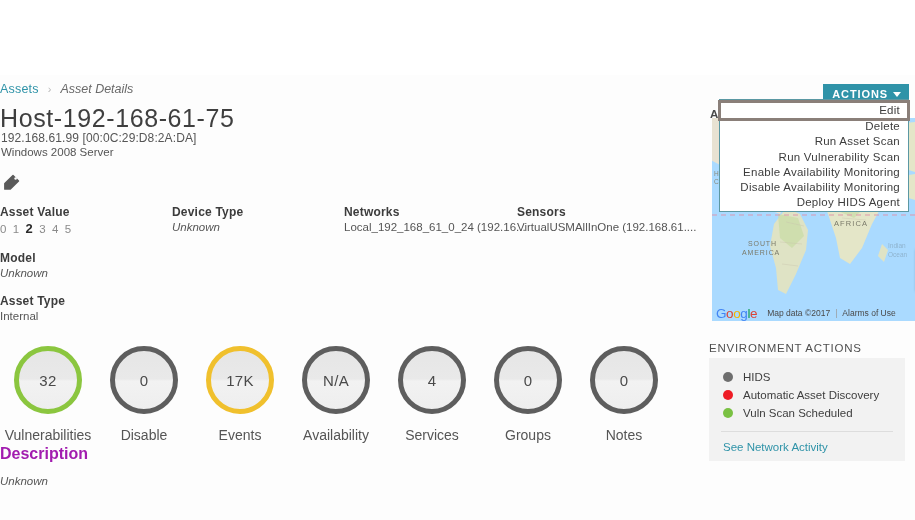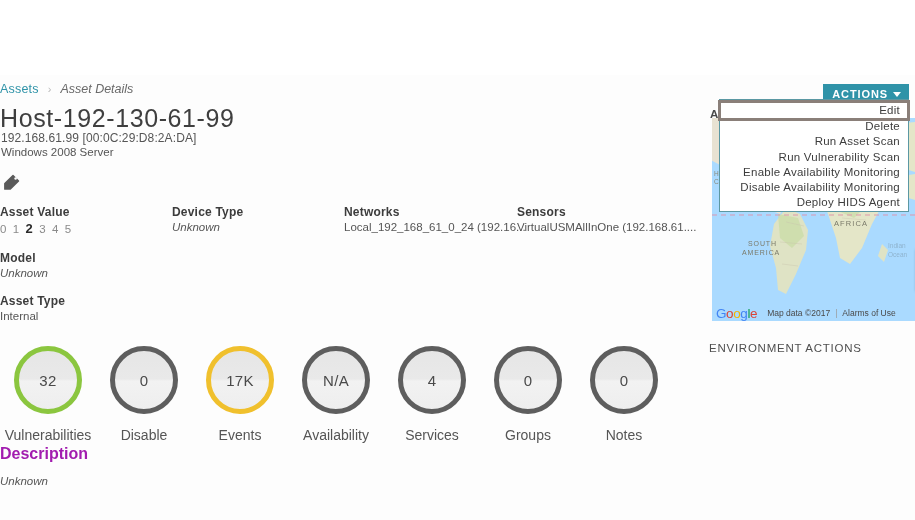--- a/index.html
+++ b/index.html
@@ -358,21 +358,21 @@
   <div class="actions-menu">
     <div class="menu-item hovered">Edit</div>
     <div class="menu-item">Delete</div>
     <div class="menu-item">Run Asset Scan</div>
     <div class="menu-item">Run Vulnerability Scan</div>
     <div class="menu-item">Enable Availability Monitoring</div>
     <div class="menu-item">Disable Availability Monitoring</div>
     <div class="menu-item">Deploy HIDS Agent</div>
   </div>
 
-  <div class="host-title">Host-192-130-61-99</div>
+  <div class="host-title">Host-192-168-61-75</div>
   <div class="host-ip">192.168.61.99 [00:0C:29:D8:2A:DA]</div>
   <div class="host-os">Windows 2008 Server</div>
 
   <div class="tag-icon">
     <svg width="17" height="17" viewBox="0 0 17 17">
       <path d="M9.4 1.2 H15.3 A0.6 0.6 0 0 1 15.9 1.8 V7.7 L7.5 16.1 A0.7 0.7 0 0 1 6.5 16.1 L1.0 10.6 A0.7 0.7 0 0 1 1.0 9.6 Z" fill="#5a5a5a" transform="rotate(180 8.5 8.5)"></path>
       <circle cx="12.6" cy="4.4" r="1.25" fill="#ffffff"></circle>
     </svg>
   </div>
 
@@ -517,14 +517,30 @@
 
     <div class="map-footer">
       <span class="gword"><span>G</span><span>o</span><span>o</span><span>g</span><span>l</span><span>e</span></span>
       <span class="map-credit">Map data ©2017</span>
       <span class="map-divider">|</span>
       <span class="map-terms">Alarms of Use</span>
     </div>
   </div>
 
   <div class="env-title">ENVIRONMENT ACTIONS</div>
+  <div class="env-box">
+    <div class="env-row">
+      <span class="dot grey"></span>
+      <span>HIDS</span>
+    </div>
+    <div class="env-row">
+      <span class="dot red"></span>
+      <span>Automatic Asset Discovery</span>
+    </div>
+    <div class="env-row">
+      <span class="dot green"></span>
+      <span>Vuln Scan Scheduled</span>
+    </div>
+    <div class="env-sep"></div>
+    <div class="env-link">See Network Activity</div>
+  </div>
 
 </div>
 
 </body></html>

